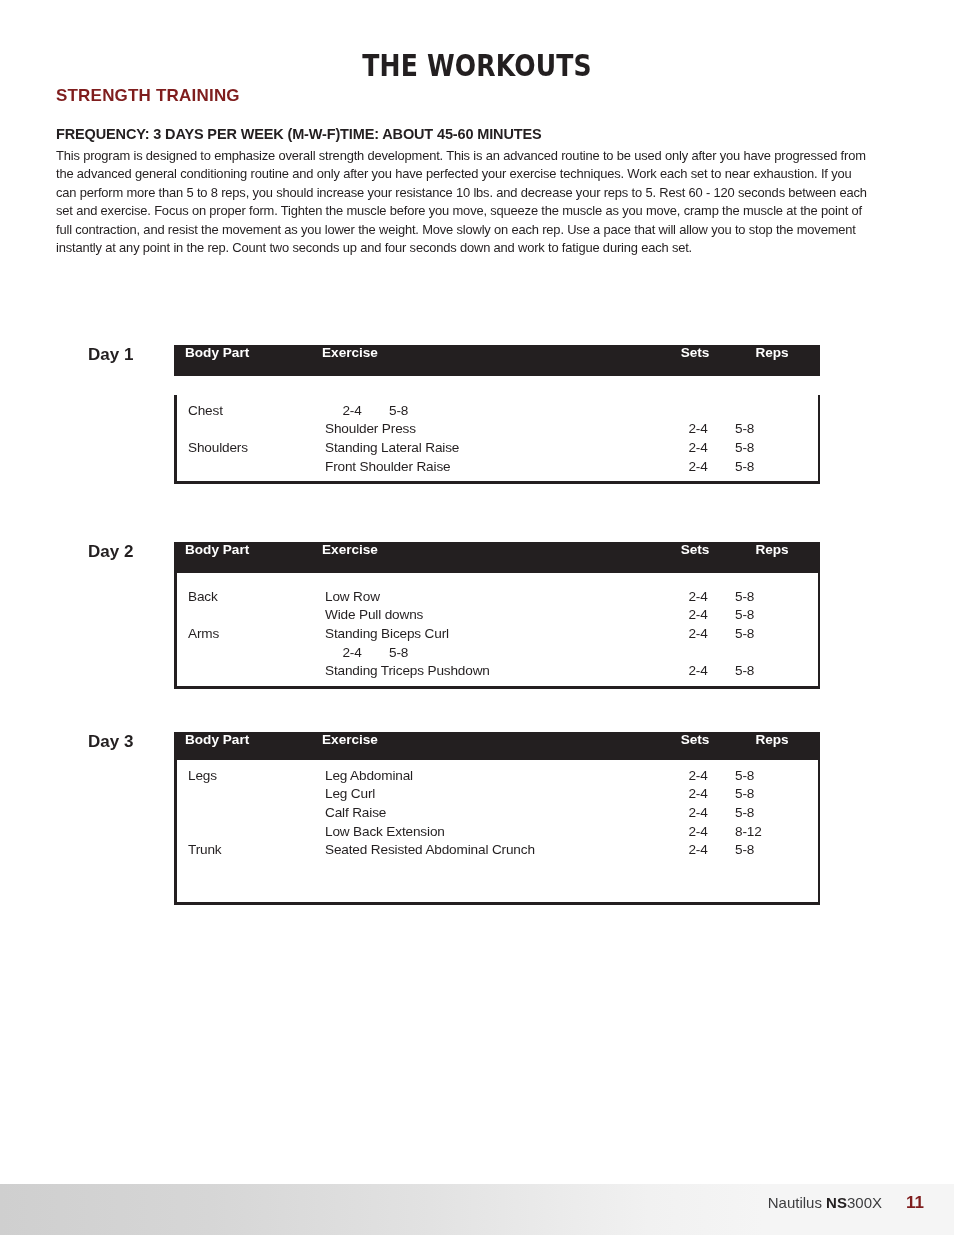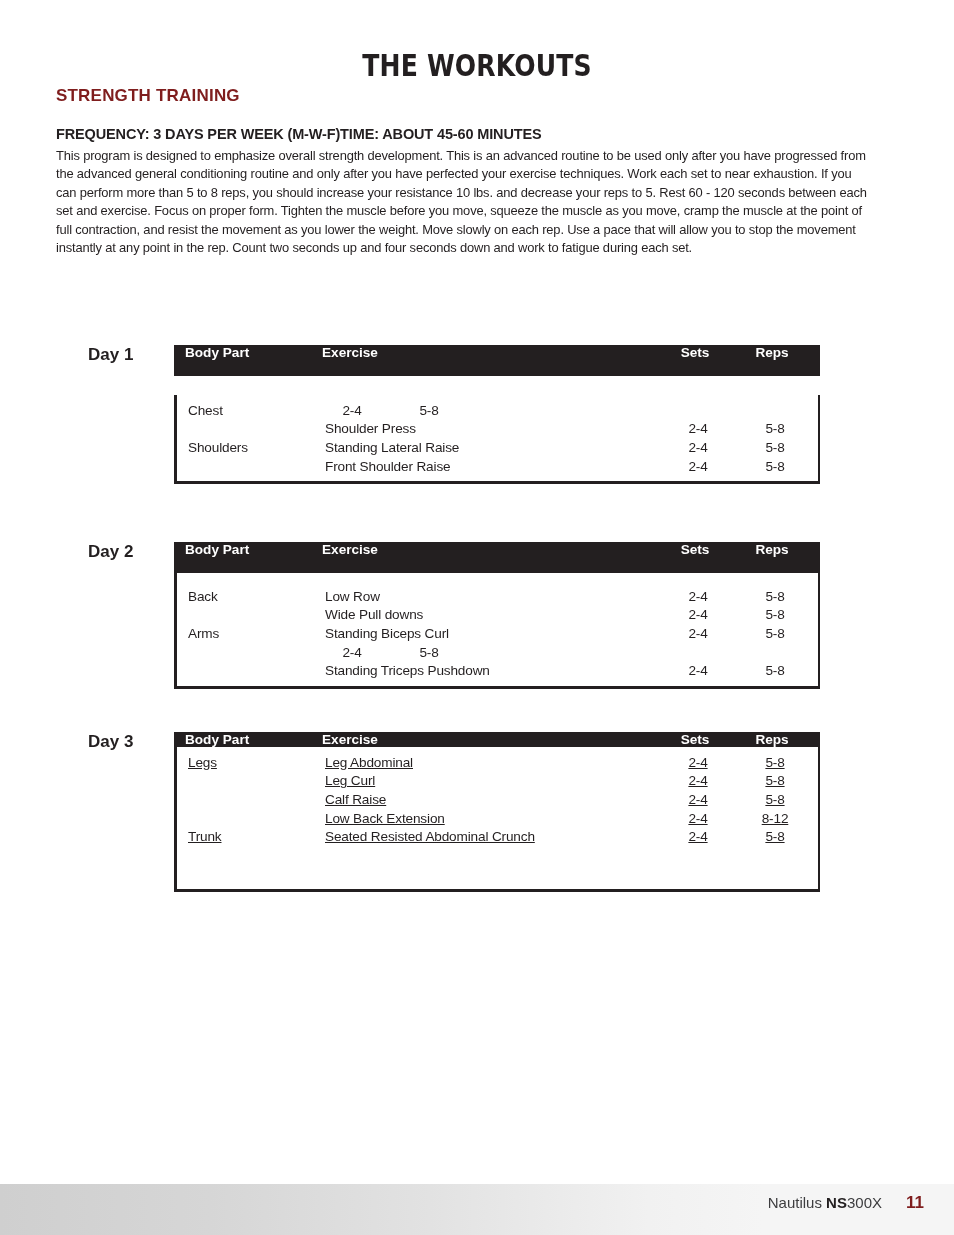--- a/index.html
+++ b/index.html
@@ -112,21 +112,21 @@
   .cell {
     font-family: "Liberation Sans", sans-serif;
     font-size: 13.6px;
     color: #231f20;
     letter-spacing: -0.15px;
     white-space: nowrap;
   }
   .c-body { width: 138px; padding-left: 11px; box-sizing: border-box; }
   .c-ex   { width: 346px; padding-left: 10px; box-sizing: border-box; }
   .c-sets { width: 74px;  text-align: center; box-sizing: border-box; }
-  .c-reps { width: 80px;  text-align: center; box-sizing: border-box; }
+  .c-reps { width: 80px;  box-sizing: border-box; }
 
   .thead-bar {
     position: absolute;
     left: 104px;
     top: 0;
     width: 646px;
     height: 31px;
     background: #231f20;
     display: flex;
     box-sizing: border-box;
@@ -262,21 +262,21 @@
         </div>
       </div>
       <div class="day-block" style="left: 70px; top: 732px;">
         <div class="day-label">Day 3</div>
         <div class="thead-bar">
           <div class="hcell h-body">Body Part</div>
           <div class="hcell h-ex">Exercise</div>
           <div class="hcell h-sets">Sets</div>
           <div class="hcell h-reps">Reps</div>
         </div>
-        <div class="tbody-wrap" style="top: 15px; padding-top: 6px; padding-bottom: 43.2px; text-decoration: underline;">
+        <div class="tbody-wrap" style="top: 28px; padding-top: 6px; padding-bottom: 43.2px;">
           <div class="row">
             <div class="cell c-body">Legs</div>
             <div class="cell c-ex">Leg Abdominal</div>
             <div class="cell c-sets">2-4</div>
             <div class="cell c-reps">5-8</div>
           </div>
           <div class="row">
             <div class="cell c-body"></div>
             <div class="cell c-ex">Leg Curl</div>
             <div class="cell c-sets">2-4</div>

